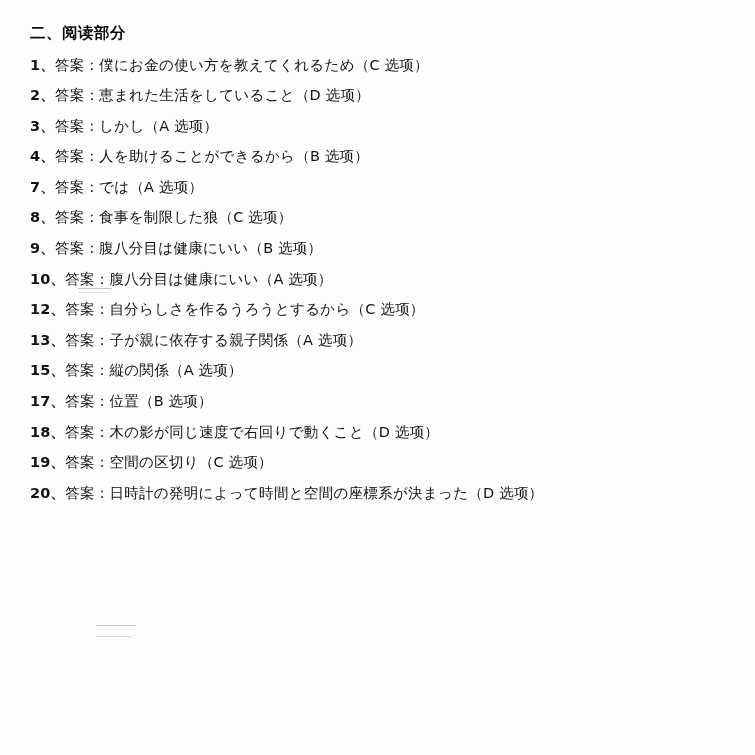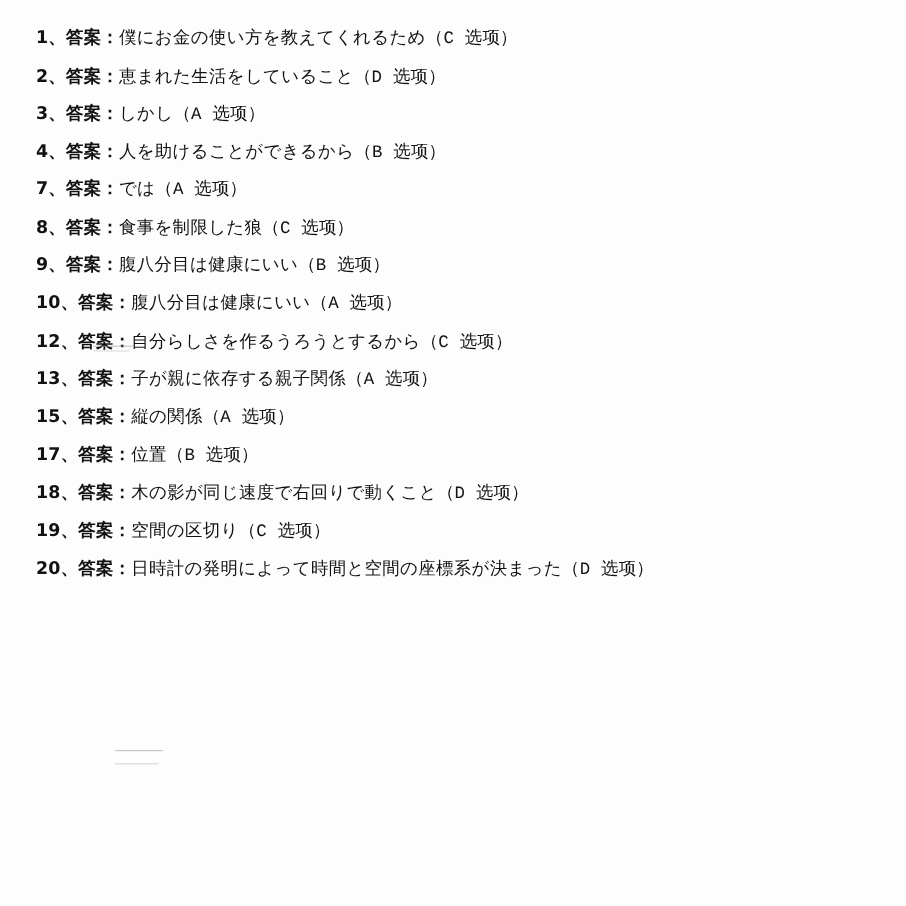--- a/index.html
+++ b/index.html
@@ -47,52 +47,52 @@
     line-height: 1.2;
     color: #121212;
     margin: 0 0 13.2px 0;
     white-space: nowrap;
   }
   .ai-num {
     font-weight: bold;
     letter-spacing: 0.2px;
   }
   .ai-label {
-    font-weight: bold;
+    font-weight: normal;
     letter-spacing: 0.2px;
     text-align: center;
   }
   .ai-text {
     font-weight: normal;
     letter-spacing: 0.3px;
   }
   .ai-opt {
     font-weight: normal;
     letter-spacing: 0.2px;
-    font-family: Liberation Mono, monospace;
   }
   
   .smudge {
     position: absolute;
     background: #9a9a9a;
     opacity: 0.55;
     height: 1px;
   }
   .smudge.s1 { left: 78px; top: 288px; width: 34px; }
   .smudge.s2 { left: 78px; top: 292px; width: 30px; opacity: 0.3; }
   .smudge.s3 { left: 96px; top: 625px; width: 40px; }
   .smudge.s4 { left: 96px; top: 636px; width: 36px; opacity: 0.35; }
 </style>
 </head>
 <body>
 
 <div class="page">
 
   <div class="content">
 
+    <h1 class="section-title">二、阅读部分</h1>
 
     <ul class="answer-list">
 
       <li class="answer-item">
         <span class="ai-num">1、</span><span class="ai-label">答案：</span><span class="ai-text">僕にお金の使い方を教えてくれるため</span><span class="ai-opt">（C 选项）</span>
       </li>
 
       <li class="answer-item">
         <span class="ai-num">2、</span><span class="ai-label">答案：</span><span class="ai-text">恵まれた生活をしていること</span><span class="ai-opt">（D 选项）</span>
       </li>

